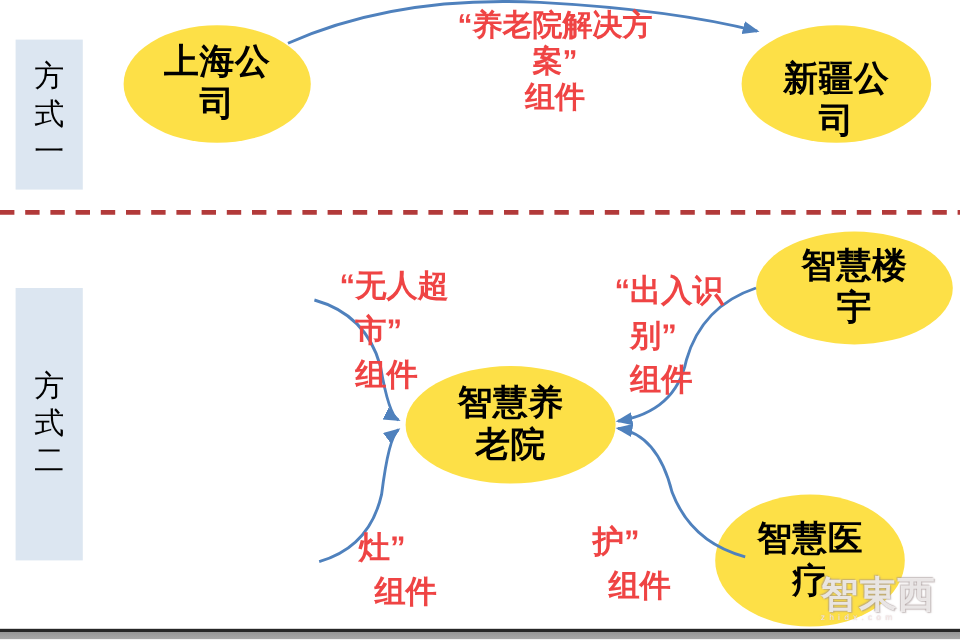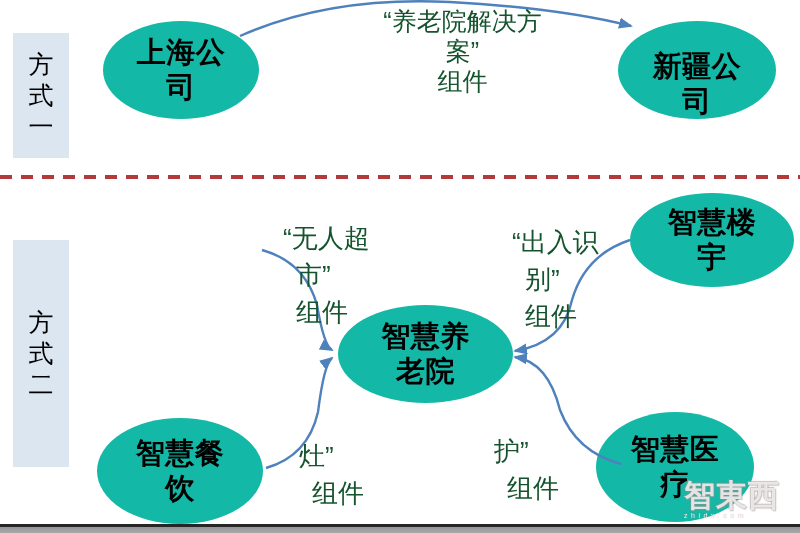--- a/index.html
+++ b/index.html
@@ -18,38 +18,38 @@
     display:flex; align-items:center; justify-content:center;
   }
   .method-box-1 { left:13px; top:33px; height:125px; }
   .method-box-2 { left:13px; top:240px; height:227px; }
   .method-label {
     white-space:pre-line; text-align:center; color:#000;
     font-size:25px; line-height:31px; font-weight:500;
   }
 
   .node {
-    position:absolute; border-radius:50%; background:#14b8a6; z-index:1;
+    position:absolute; border-radius:50%; background:#fde047; z-index:1;
     display:flex; align-items:center; justify-content:center;
   }
   .node-label {
     white-space:pre-line; text-align:center; color:#000;
     font-weight:bold; font-size:29px; line-height:35px; letter-spacing:0.5px;
   }
   .node-shanghai { left:103px; top:21px;  width:156px; height:98px; }
   .node-xinjiang { left:618px; top:21px;  width:158px; height:98px;align-items:flex-end; }
   .node-retail   { left:95px;  top:200px; width:162px; height:102px; }
   .node-building { left:630px; top:193px; width:164px; height:94px; }
   .node-center   { left:338px; top:305px; width:175px; height:98px;align-items:center; }
   .node-catering { left:97px;  top:418px; width:166px; height:106px; }
   .node-medical  { left:596px; top:412px; width:158px; height:110px; }
 
   .qlabel {
-    position:absolute; z-index:4; color:#14532d;
-    font-size:26px; line-height:37px; white-space:nowrap;
+    position:absolute; z-index:4; color:#ef4444;
+    font-size:26px; line-height:37px; white-space:nowrap;font-weight:bold;
   }
   .qlabel > div:not(:first-child) { margin-left:13px; }
   .qlabel-unmanned { left:283px; top:220px; }
   .qlabel-access   { left:512px; top:224px; }
   .qlabel-kitchen  { left:299px; top:438px; }
   .qlabel-care     { left:494px; top:433px; }
   .qlabel-solution {
     left:360px; top:6px; width:205px; text-align:center;
     font-size:25px; line-height:30px;
   }
@@ -98,24 +98,20 @@
     <div class="node-label">新疆公
 司</div>
   </div>
   <div class="node node-building">
     <div class="node-label">智慧楼
 宇</div>
   </div>
   <div class="node node-center">
     <div class="node-label">智慧养
 老院</div>
-  </div>
-  <div class="node node-catering">
-    <div class="node-label">智慧餐
-饮</div>
   </div>
   <div class="node node-medical">
     <div class="node-label">智慧医
 疗</div>
   </div>
 
   <svg class="arrows-layer" viewBox="0 0 800 533">
     <defs>
       <marker id="arrowhead" markerUnits="userSpaceOnUse" markerWidth="16" markerHeight="13" refX="12" refY="5.5" orient="auto">
         <path class="arrowhead-shape" d="M0,0 L14,5.5 L0,11 Z" fill="#4f81bd"></path>

